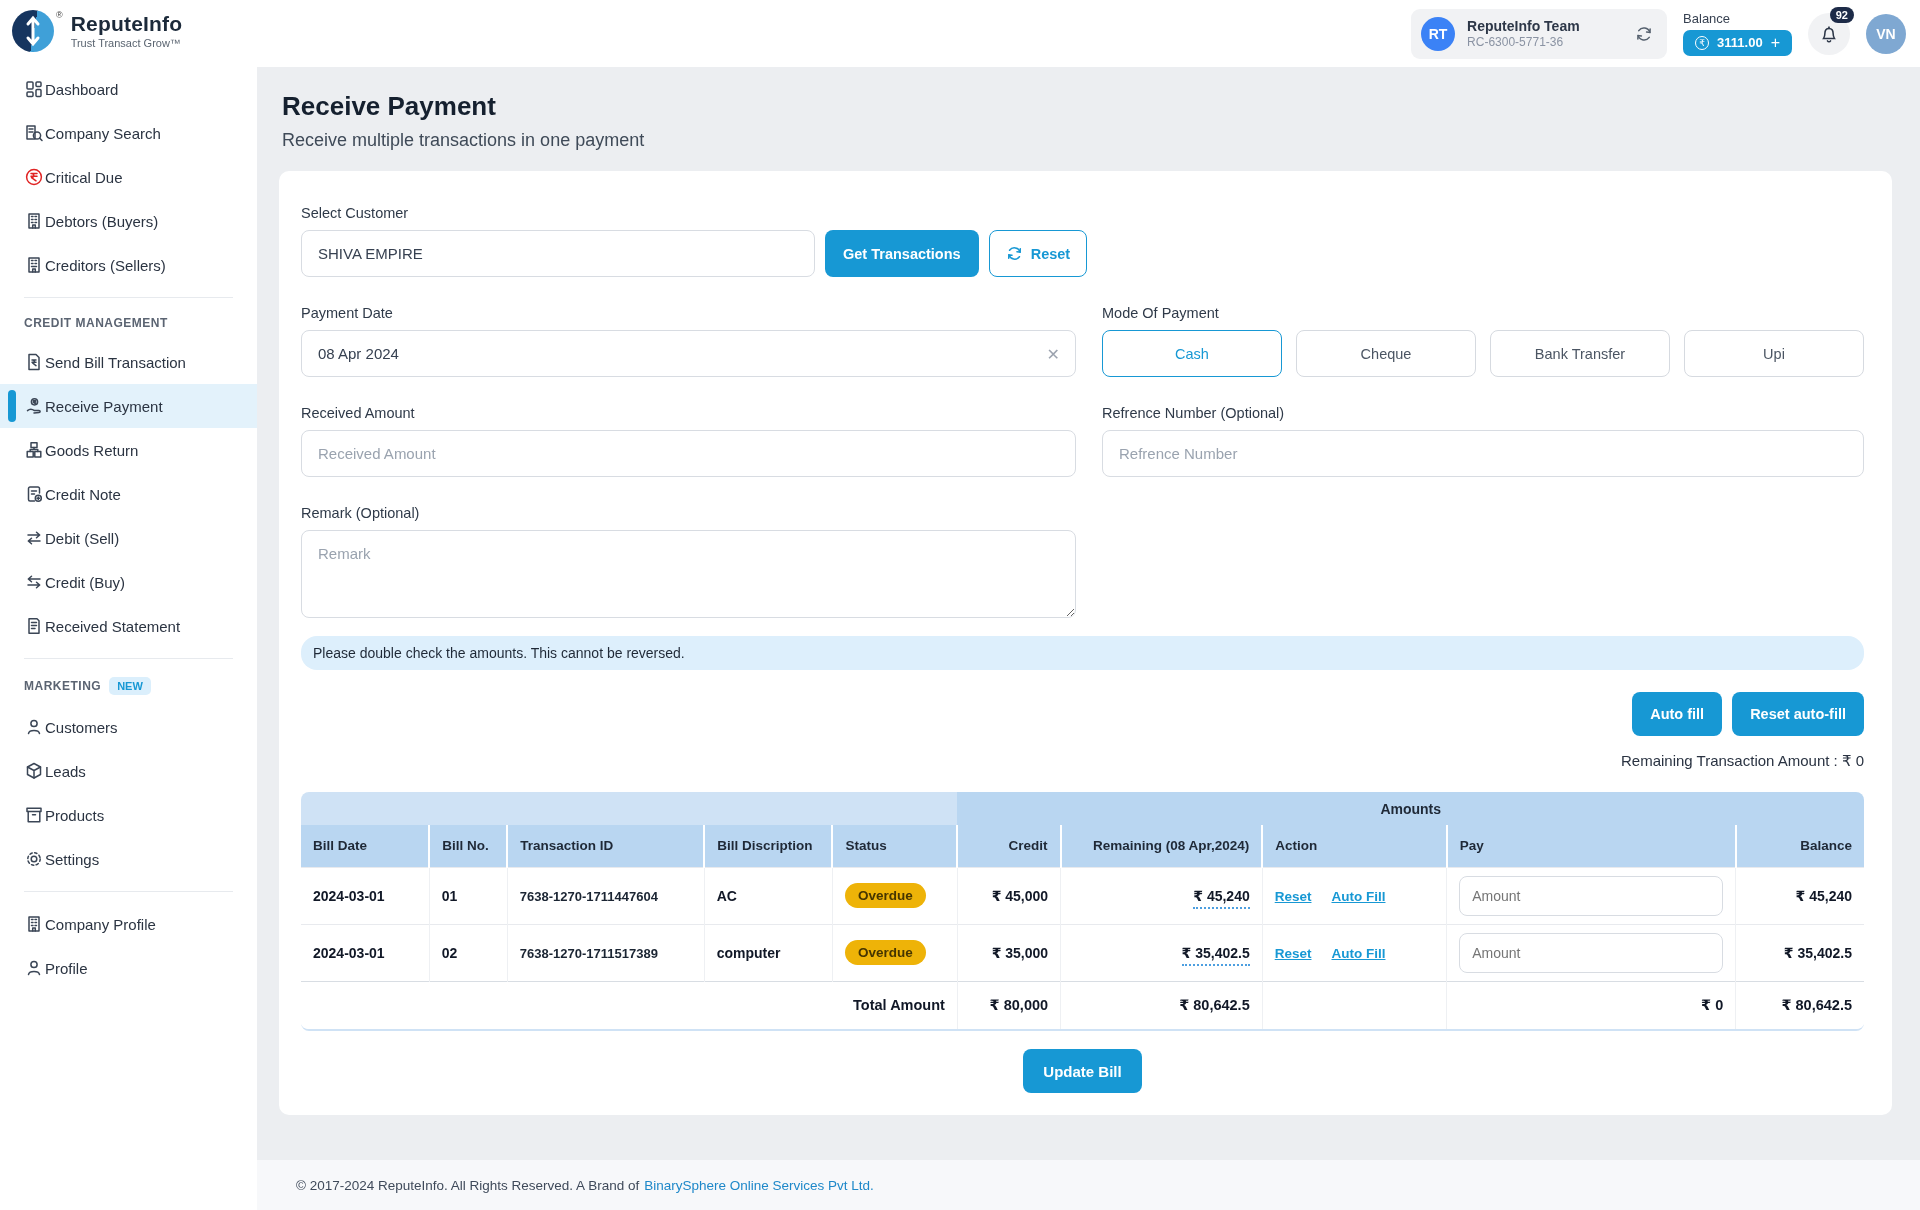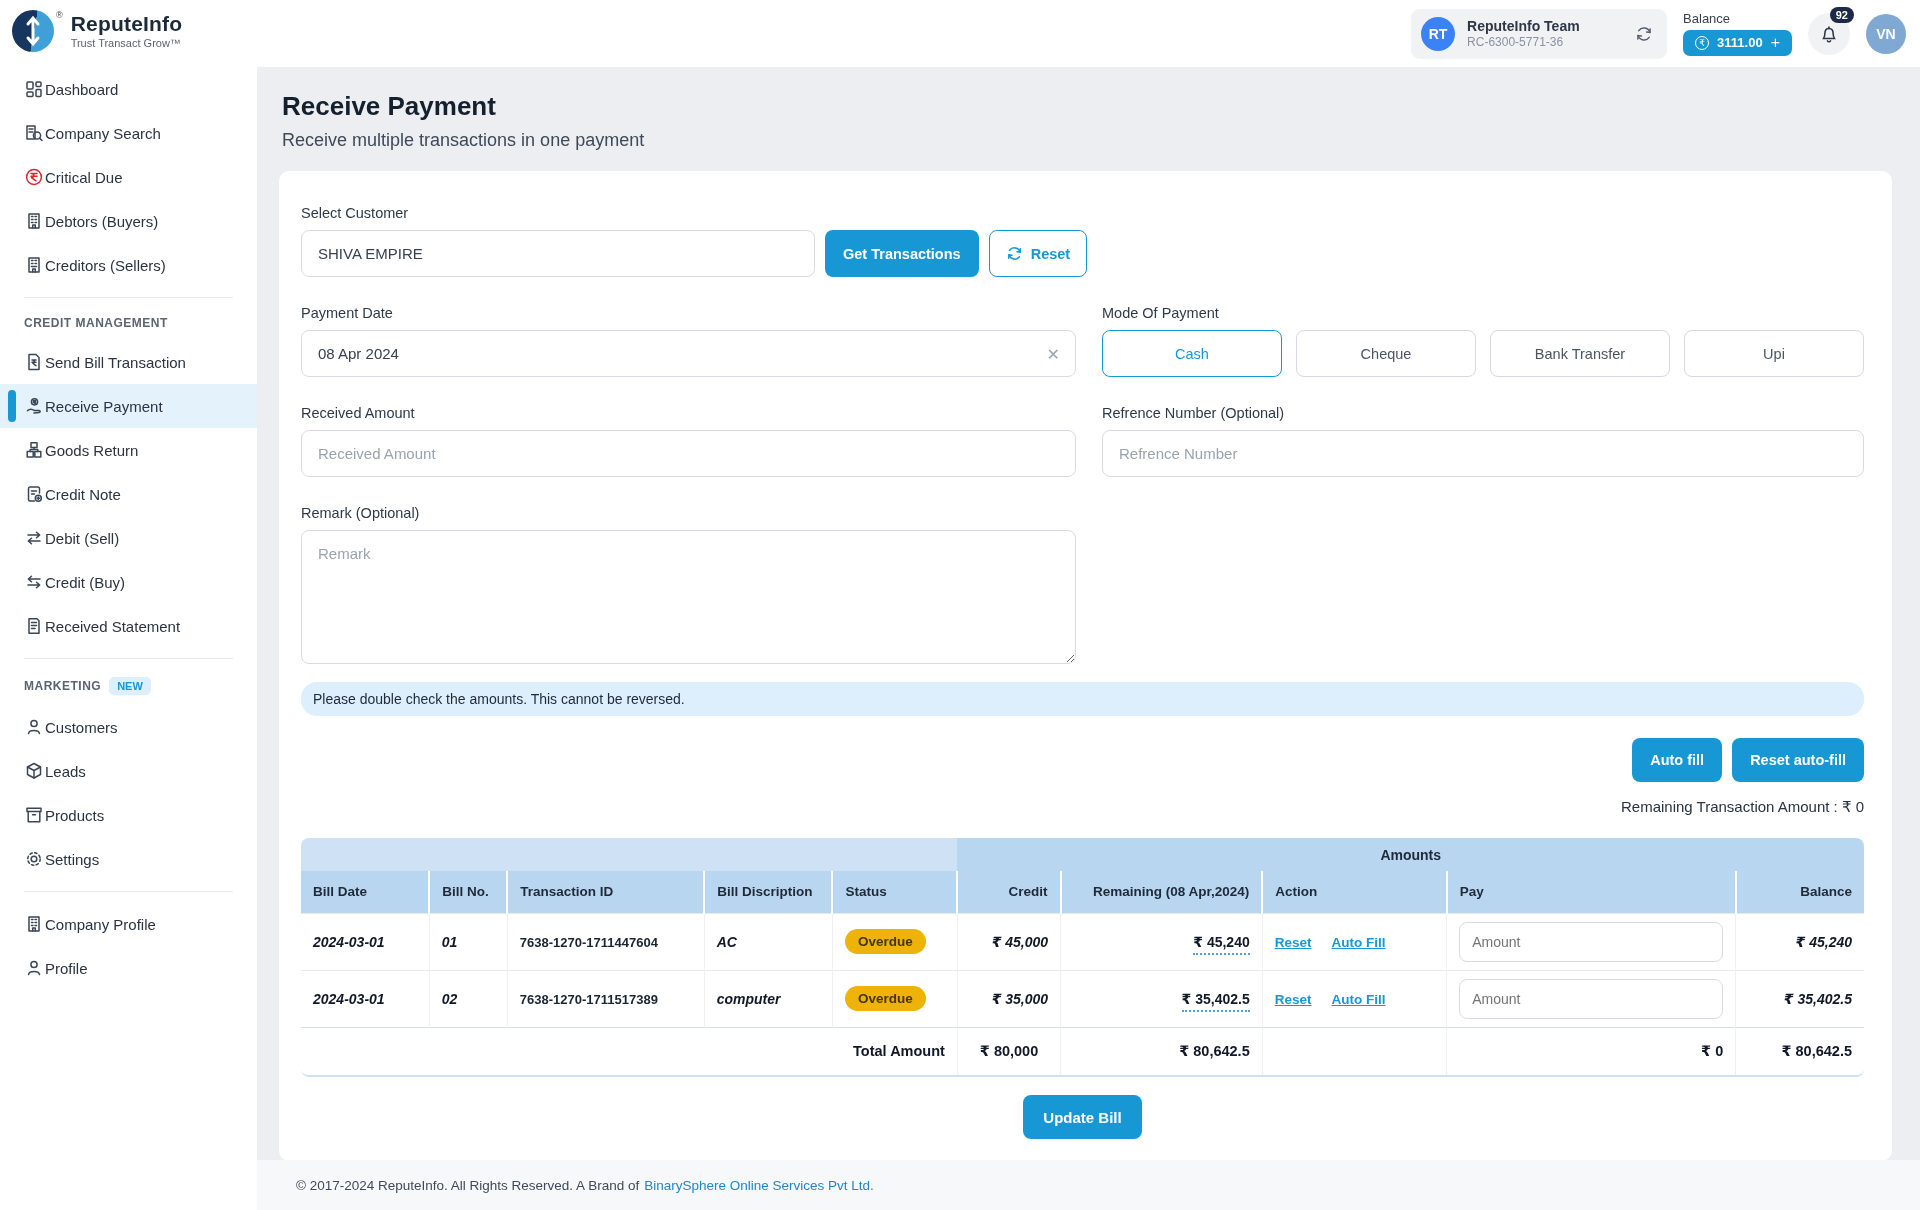--- a/index.html
+++ b/index.html
@@ -68,39 +68,39 @@
   .form-grid { display:flex; gap:26px; margin-top:28px; }
   .col-left { width:775px; flex:0 0 auto; }
   .col-right { flex:1; }
   .input-clear { position:relative; }
   .input-clear .clear-x { position:absolute; right:16px; top:50%; transform:translateY(-50%); color:#9ca3af; font-size:16px; cursor:pointer; }
 
   .mode-row { display:flex; gap:14px; }
   .mode-btn { flex:1; height:47px; background:#fff; border:1px solid #d6dae0; border-radius:8px; font-size:14.5px; color:#4b5563; font-family:inherit; cursor:pointer; }
   .mode-btn.selected { border:1.5px solid #1798d4; color:#1798d4; }
 
-  .remark-area { width:775px; height:134px; border:1px solid #d8dce2; border-radius:8px; font-size:15px; color:#374151; padding:14px 16px; font-family:inherit; outline:none; resize:both; }
+  .remark-area { width:775px; height:88px; border:1px solid #d8dce2; border-radius:8px; font-size:15px; color:#374151; padding:14px 16px; font-family:inherit; outline:none; resize:both; }
 
   .note-bar { margin-top:14px; background:#ddeffc; border-radius:16px; padding:9px 12px; font-size:14px; color:#1f2937; }
 
   .autofill-row { display:flex; justify-content:flex-end; gap:10px; margin-top:22px; }
   .btn-autofill { height:44px; padding:0 18px; font-size:14.5px; }
   .remaining-row { display:flex; justify-content:flex-end; margin-top:16px; font-size:15px; color:#2a3342; }
 
   
   .tbl-wrap { margin-top:22px; border-radius:8px; overflow:hidden; border-bottom:2px solid #cfe2f5; }
   table.bills { width:100%; border-collapse:collapse; table-layout:fixed; }
   .band-left { background:#cfe2f5; height:33px; }
   .band-right { background:#b9d6f1; height:33px; font-size:14px; font-weight:700; color:#1f2937; text-align:center; }
   th.colh { background:#b9d6f1; height:42px; font-size:13.5px; font-weight:700; color:#1f2937; text-align:left; padding:0 12px; border-left:2px solid #fff; }
   th.colh:first-child { border-left:none; }
   th.colh.num, td.num { text-align:right; }
   td.cell { background:#fff; border-top:1px solid #e8eaee; border-left:1px solid #eef0f3; padding:8px 12px; height:53px; font-size:14px; color:#111827; }
   td.cell:first-child { border-left:none; }
-  .bold { font-weight:700;font-style:italic; }
+  .bold { font-weight:700; }
   .txid { font-size:13px; font-weight:600; color:#1b2533; }
   .status-pill { display:inline-block; background:#eeb308; color:#463500; font-size:13.5px; font-weight:700; border-radius:14px; padding:5px 13px; }
   .dotted-amt { font-weight:700; border-bottom:2px dotted #4d9fe0; padding-bottom:3px; }
   .tbl-link { color:#1798d4; font-weight:700; font-size:13.5px; text-decoration:underline; cursor:pointer; margin-right:20px; }
   .pay-input { width:100%; height:40px; border:1px solid #d8dce2; border-radius:8px; font-size:14px; padding:0 12px; font-family:inherit; outline:none; }
   tr.total-row td { background:#fff; border-top:1px solid #d8dde3; height:48px; font-size:14.5px; font-weight:700; color:#111827; padding:8px 12px; }
 
   .update-row { display:flex; justify-content:center; margin-top:18px; }
   .btn-update { height:44px; padding:0 20px; font-size:15px; }
 
@@ -485,21 +485,21 @@
               <td class="cell bold num">₹ 35,000</td>
               <td class="cell num"><span class="dotted-amt">₹ 35,402.5</span></td>
               <td class="cell">
                 <span class="tbl-link">Reset</span><span class="tbl-link">Auto Fill</span>
               </td>
               <td class="cell"><input class="pay-input" type="text" placeholder="Amount" style=""></td>
               <td class="cell bold num">₹ 35,402.5</td>
             </tr>
             <tr class="total-row">
               <td colspan="5" class="num">Total Amount</td>
-              <td class="num" style="border-left:1px solid #eef0f3;text-align:center;">₹ 80,000</td>
+              <td class="num" style="border-left:1px solid #eef0f3;">₹ 80,000</td>
               <td class="num" style="border-left:1px solid #eef0f3;">₹ 80,642.5</td>
               <td style="border-left:1px solid #eef0f3;"></td>
               <td class="num" style="border-left:1px solid #eef0f3;">₹ 0</td>
               <td class="num" style="border-left:1px solid #eef0f3;">₹ 80,642.5</td>
             </tr>
           </tbody>
         </table>
       </div>
 
       <div class="update-row">

